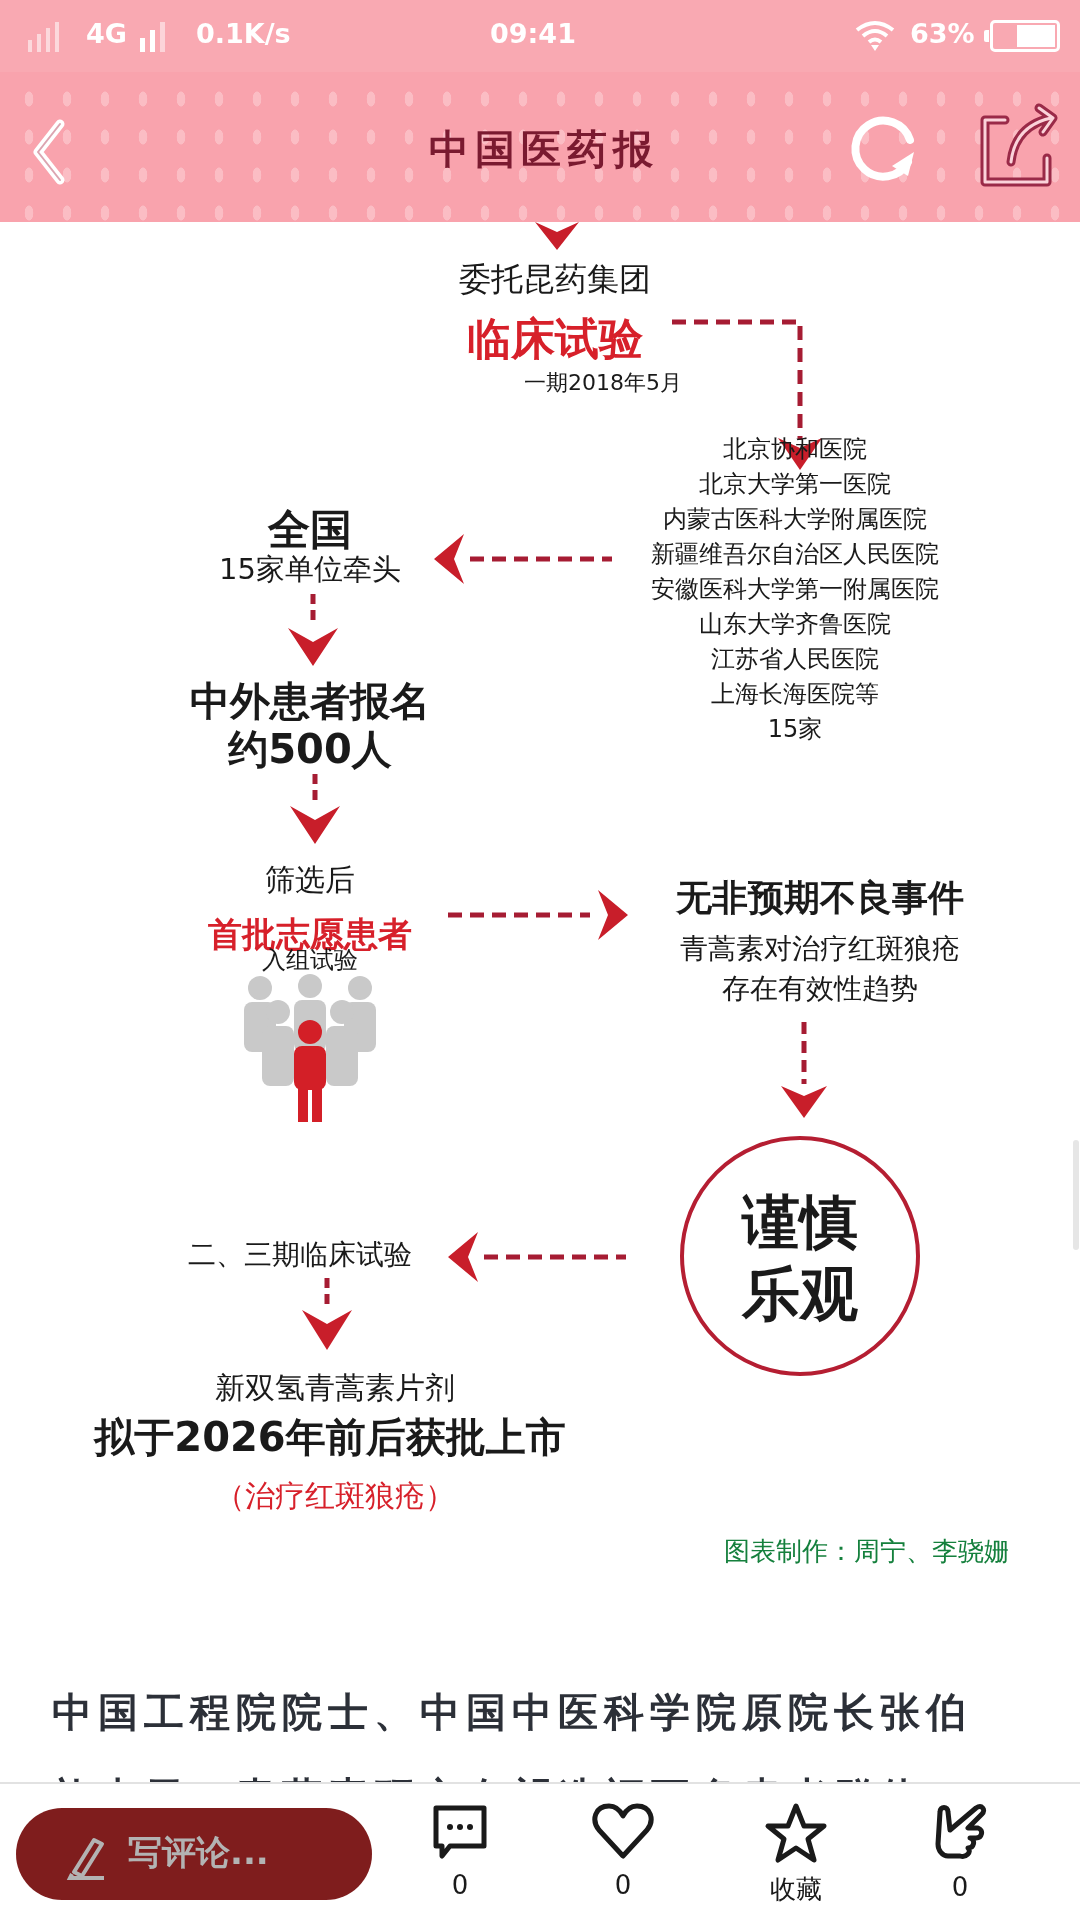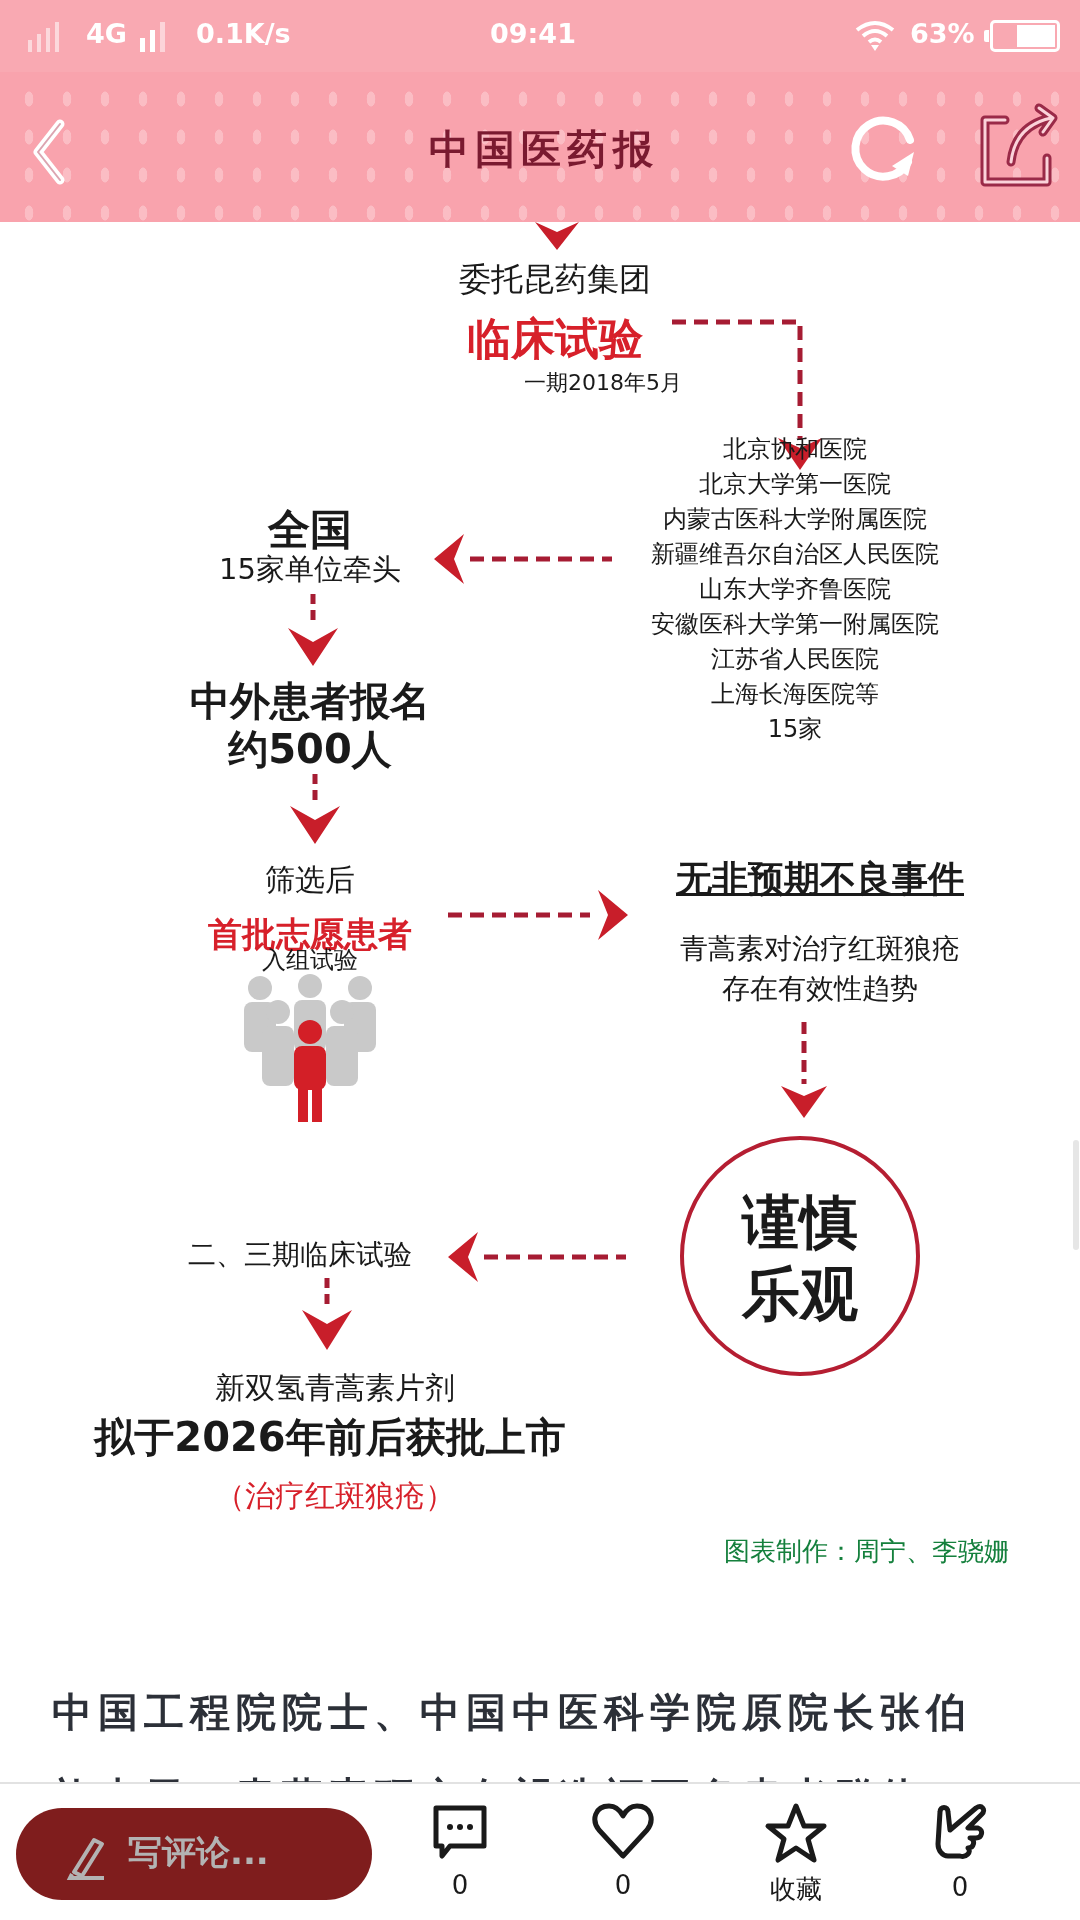--- a/index.html
+++ b/index.html
@@ -118,22 +118,22 @@
     <svg class="abs" style="left:668px;top:98px" width="140" height="170" viewBox="0 0 140 170">
       <path d="M4 2 L132 2 L132 120" stroke="#a61c33" stroke-width="5" stroke-dasharray="14 8" fill="none"></path>
       <path d="M110 118 L132 150 L154 118 L132 128 Z" fill="#c81e2a"></path>
     </svg>
 
     <div style="position:absolute;left:630px;top:210px;width:330px;text-align:center;font-size:24px;line-height:35px;color:#1a1a1a;">
       <div>北京协和医院</div>
       <div>北京大学第一医院</div>
       <div>内蒙古医科大学附属医院</div>
       <div>新疆维吾尔自治区人民医院</div>
+      <div>安徽医科大学第一附属医院</div>
       <div>山东大学齐鲁医院</div>
-      <div>安徽医科大学第一附属医院</div>
       <div>江苏省人民医院</div>
       <div>上海长海医院等</div>
       <div>15家</div>
     </div>
 
     <svg class="abs" style="left:434px;top:312px" width="180" height="50" viewBox="0 0 180 50">
       <path d="M36 25 L178 25" stroke="#a61c33" stroke-width="5" stroke-dasharray="14 8"></path>
       <path d="M30 0 L0 25 L30 50 L20 25 Z" fill="#c81e2a"></path>
     </svg>
 
@@ -176,21 +176,21 @@
         <rect x="60" y="110" width="10" height="38"></rect>
           <rect x="74" y="110" width="10" height="38"></rect>
       </g>
     </svg>
 
     <svg class="abs" style="left:448px;top:668px" width="180" height="50" viewBox="0 0 180 50">
       <path d="M0 25 L142 25" stroke="#a61c33" stroke-width="5" stroke-dasharray="14 8"></path>
       <path d="M150 0 L180 25 L150 50 L160 25 Z" fill="#c81e2a"></path>
     </svg>
 
-    <div class="t blk" style="left:650px;top:633px;width:340px;font-size:36px;font-weight:bold;text-decoration:underline;">无非预期不良事件</div>
+    <div class="t blk" style="left:650px;top:652px;width:340px;font-size:36px;font-weight:bold;">无非预期不良事件</div>
     <div class="t blk" style="left:660px;top:708px;width:320px;font-size:28px;">青蒿素对治疗红斑狼疮</div>
     <div class="t blk" style="left:690px;top:748px;width:260px;font-size:28px;">存在有效性趋势</div>
 
     <svg class="abs" style="left:779px;top:800px" width="50" height="96" viewBox="0 0 50 96">
       <path d="M25 0 L25 62" stroke="#a61c33" stroke-width="5" stroke-dasharray="12 7"></path>
       <path d="M2 64 L25 96 L48 64 L25 74 Z" fill="#c81e2a"></path>
     </svg>
 
     <div style="position:absolute;left:680px;top:914px;width:240px;height:240px;border:4px solid #b51e32;border-radius:50%;"></div>
     <div class="t blk" style="left:720px;top:962px;width:160px;font-size:58px;font-weight:bold;">谨慎</div>

